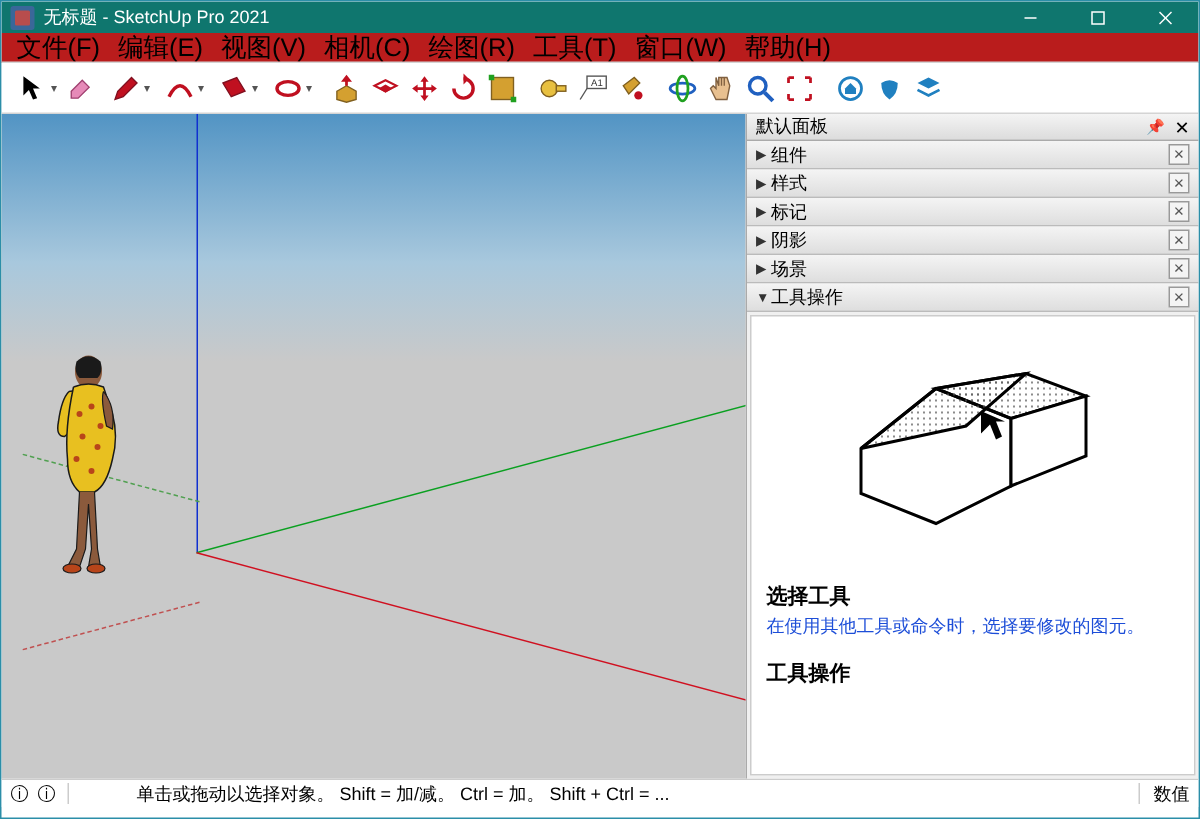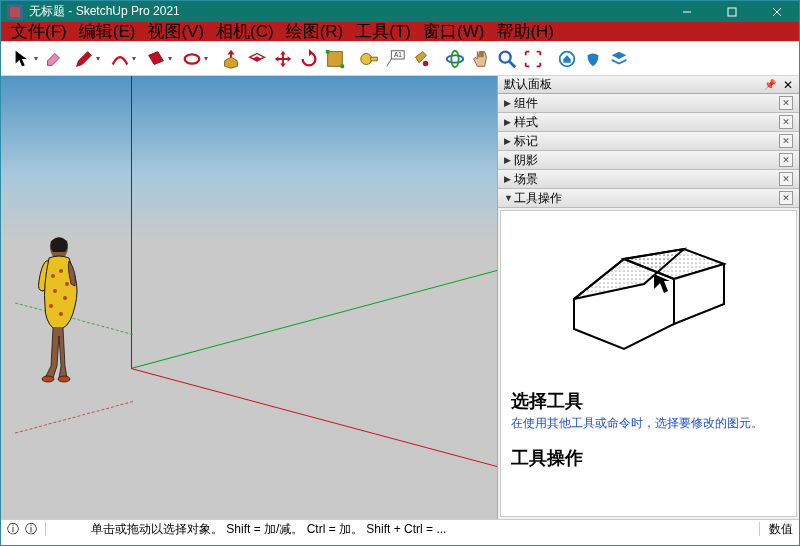--- a/index.html
+++ b/index.html
@@ -29,21 +29,21 @@
 .sidebar { width: 302px; background: #f0f0f0; border-left: 1px solid #aaa; display: flex; flex-direction: column; font-size: 12px; }
 .sb-header { height: 18px; background: linear-gradient(#f4f4f4,#dcdcdc); border-bottom: 1px solid #aaa; display: flex; align-items: center; padding: 0 6px; }
 .sb-header .spacer { flex: 1; }
 .sb-header .pin { font-size: 10px; margin-right: 6px; }
 .panel-row { height: 19px; background: linear-gradient(#f4f4f4,#dedede); border-bottom: 1px solid #bbb; display: flex; align-items: center; padding: 0 6px; }
 .panel-row .arrow { width: 10px; font-size: 9px; color: #333; }
 .panel-row .spacer { flex: 1; }
 .panel-row .xbtn { width: 14px; height: 14px; border: 1px solid #999; background: #f4f4f4; display: flex; align-items: center; justify-content: center; font-size: 9px; color: #555; }
 .panel-body { flex: 1; background: #fff; overflow: hidden; padding: 8px 10px; border: 1px solid #ccc; margin: 2px; }
 .instructor-svg { display: block; margin: 10px auto 30px; }
-.instr-title { font-weight: bold; font-size: 18px; margin-top: 12px; }
+.instr-title { font-weight: bold; font-size: 14px; margin-top: 12px; }
 .instr-text { font-size: 12px; color: #1d4ed8; margin-top: 2px; line-height: 1.4; }
 .statusbar { height: 19px; border-top: 1px solid #ccc; background: #fff; display: flex; align-items: center; font-size: 12px; padding: 0 6px; gap: 6px; }
 .statusbar .sep { width: 2px; height: 14px; border-left: 1px solid #ccc; margin: 0 2px; }
 .statusbar .status-text { flex: 1; overflow: hidden; white-space: nowrap; text-overflow: clip; margin-left: 36px; }
 .icon-svg { width: 22px; height: 22px; }
 </style>
 </head>
 <body>
 
 <div class="titlebar">

